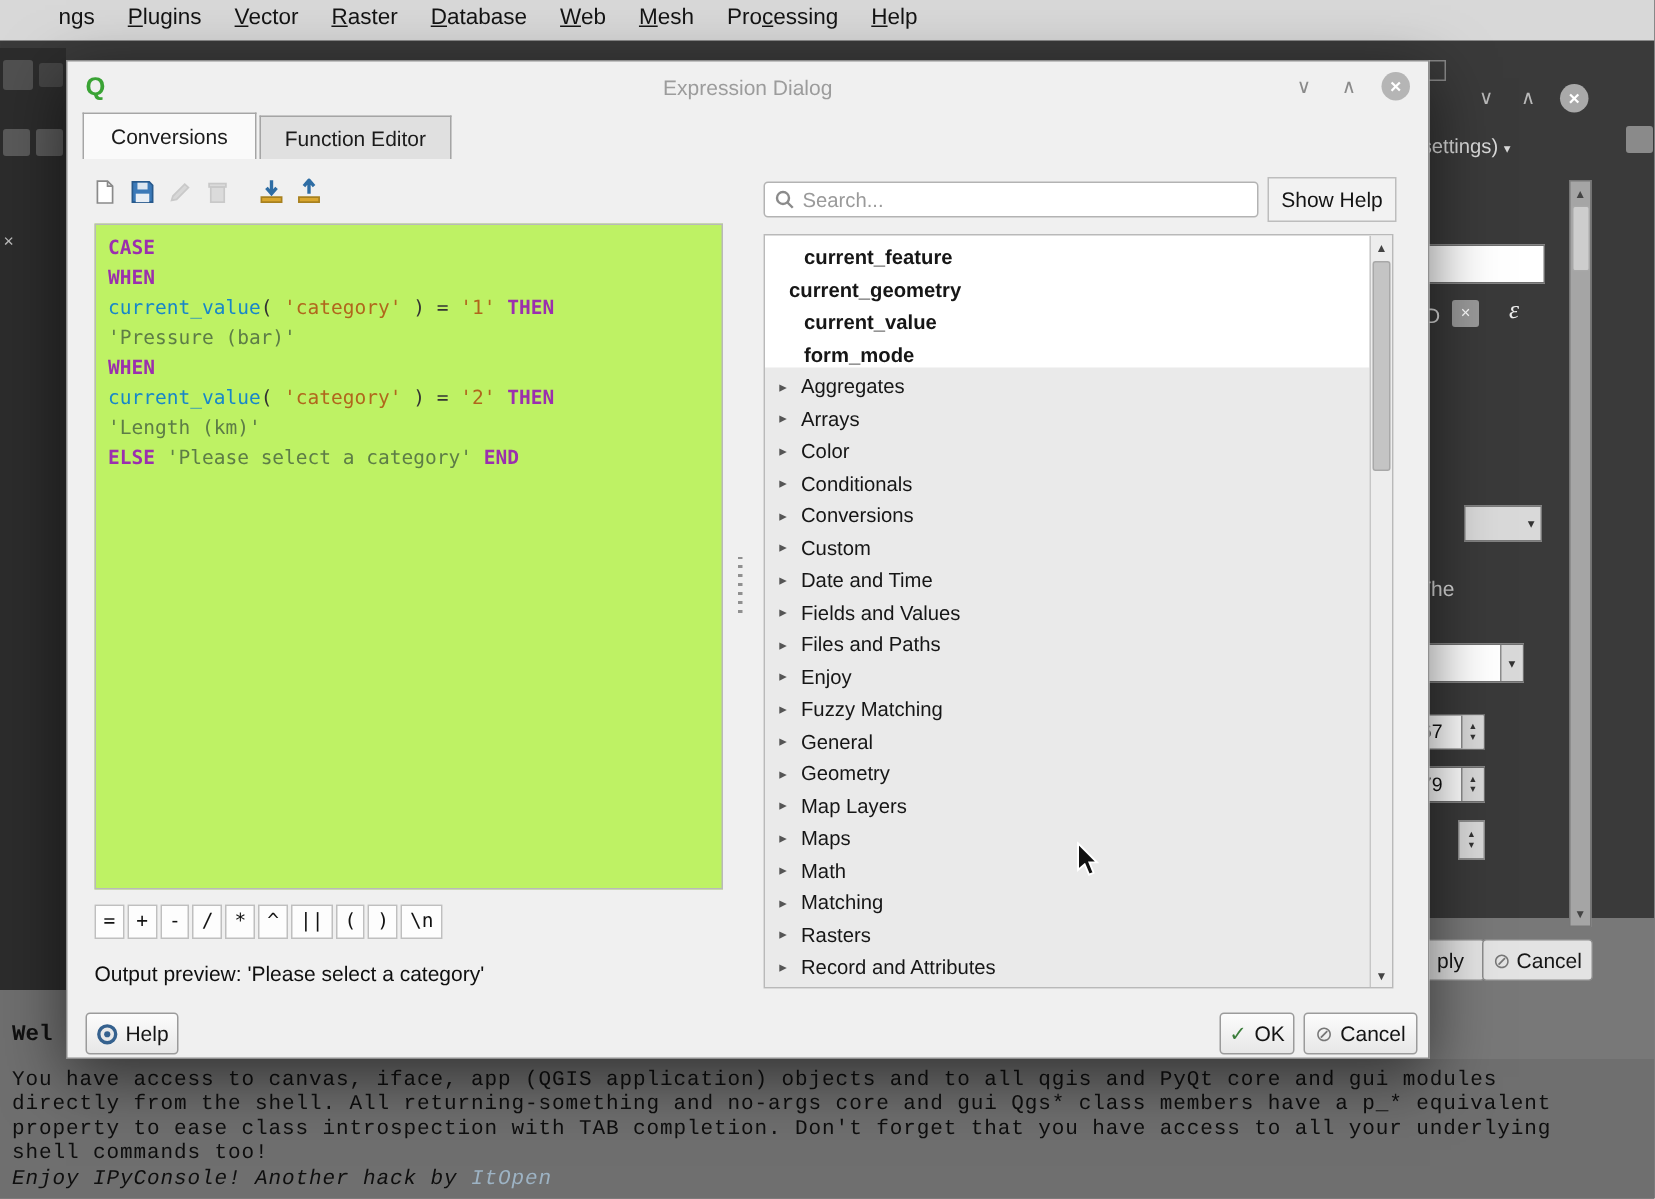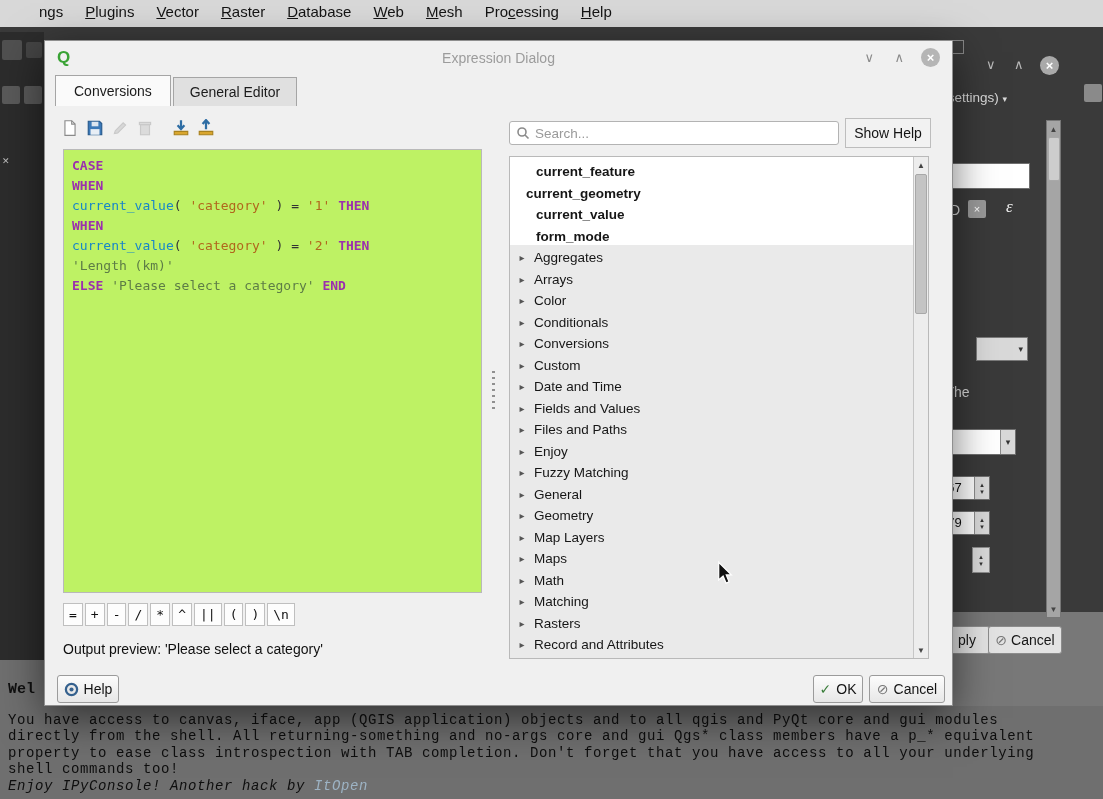--- a/index.html
+++ b/index.html
@@ -167,21 +167,21 @@
   <div id="dialog" class="abs">
     <div id="dlg-titlebar" class="abs">
       <span class="abs" style="left:12px;top:7px;color:#3aa335;font-weight:900;font-size:17px;">Q</span>
       <div id="dlg-title" class="abs">Expression Dialog</div>
       <span class="abs chev" style="right:78px;">∨</span>
       <span class="abs chev" style="right:48px;">∧</span>
       <div class="abs close-btn" style="right:12px;top:7px;">×</div>
     </div>
     <div id="dlg-tabs" class="abs">
       <div class="tab active">Conversions</div>
-      <div class="tab">General Editor</div>
+      <div class="tab">Function Editor</div>
     </div>
 
     <div id="dlg-toolbar" class="abs">
       <div class="tool-btn">
         <svg width="18" height="18" viewBox="0 0 16 16">
             <path d="M3.5 1.5h6l3 3v10h-9z" fill="#ffffff" stroke="#8a8a8a"></path>
             <path d="M9.5 1.5v3h3" fill="none" stroke="#8a8a8a"></path>
           </svg>
       </div>
       <div class="tool-btn">
@@ -214,20 +214,21 @@
             <path d="M8 9 V2 M5 4.5 L8 1 L11 4.5" stroke="#2e6da4" stroke-width="2" fill="none"></path>
             <path d="M2 11 h12 v3 h-12 z" fill="#d9a62e" stroke="#a8811f"></path>
           </svg>
       </div>
     </div>
 
     <div id="expression-editor" class="abs">
         <div class="code-line"><span class="tok-kw">CASE</span></div>
         <div class="code-line"><span class="tok-kw">WHEN</span></div>
         <div class="code-line"><span class="tok-fn">current_value</span><span class="tok-pl">( </span><span class="tok-qfld">'category'</span><span class="tok-pl"> ) = </span><span class="tok-qfld">'1'</span><span class="tok-pl"> </span><span class="tok-kw">THEN</span></div>
+        <div class="code-line"><span class="tok-qstr">'Pressure (bar)'</span></div>
         <div class="code-line"><span class="tok-kw">WHEN</span></div>
         <div class="code-line"><span class="tok-fn">current_value</span><span class="tok-pl">( </span><span class="tok-qfld">'category'</span><span class="tok-pl"> ) = </span><span class="tok-qfld">'2'</span><span class="tok-pl"> </span><span class="tok-kw">THEN</span></div>
         <div class="code-line"><span class="tok-qstr">'Length (km)'</span></div>
         <div class="code-line"><span class="tok-kw">ELSE</span><span class="tok-pl"> </span><span class="tok-qstr">'Please select a category'</span><span class="tok-pl"> </span><span class="tok-kw">END</span></div>
       </div>
     <div id="splitter-handle" class="abs"></div>
     <div id="operator-buttons" class="abs">
         <button class="op-btn">=</button>
         <button class="op-btn">+</button>
         <button class="op-btn">-</button>

